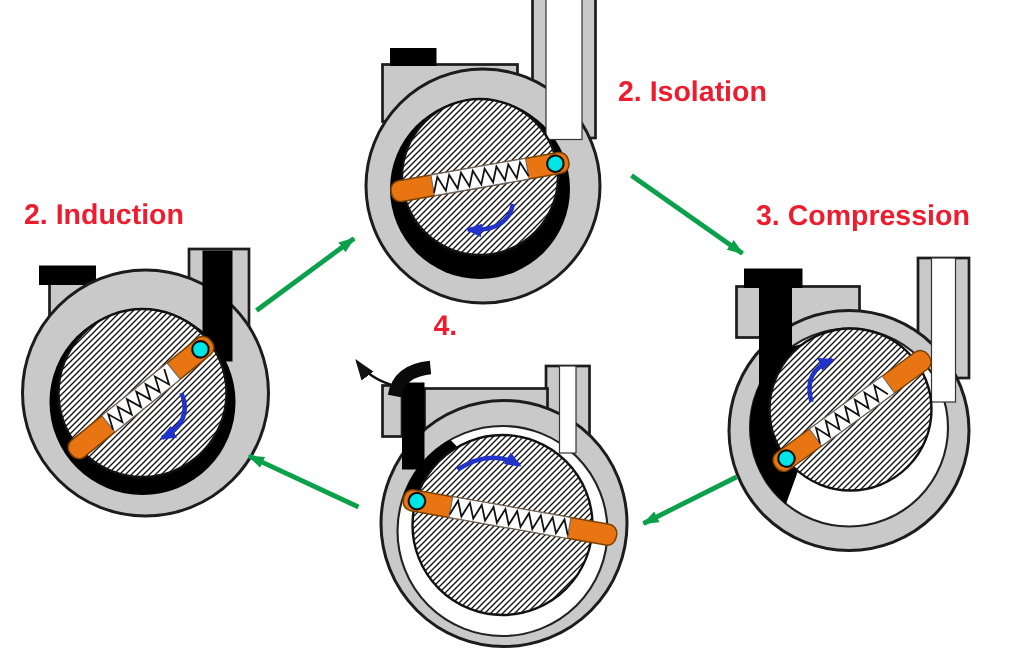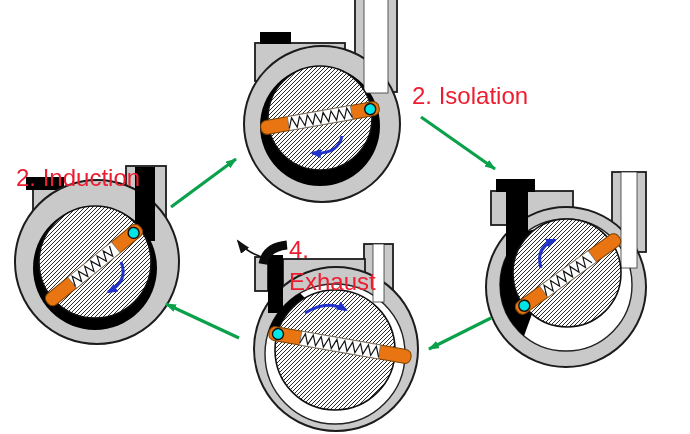--- a/index.html
+++ b/index.html
@@ -1,18 +1,18 @@
 <!DOCTYPE html>
 <html style="--label-red: #ed1c2e; --flow-arrow-green: #0aa14a; --vane-orange: #e87511; --vane-tip-cyan: #00e5e5; --rotation-arrow-blue: #2233cc; --casing-gray: #c9c9c9; --gas-black: #000000; --background: #ffffff;"><head>
 <meta charset="utf-8">
 <style>
   html,body{margin:0;padding:0;background:#fff;}
   #stage-diagram{position:relative;width:690px;height:434px;background:var(--background,#fff);overflow:hidden;font-family:"Liberation Sans",sans-serif;}
   #scene{position:absolute;left:0;top:0;}
-  .stage-label{position:absolute;font-weight:normal;font-size:24px;color:var(--label-red,#ed1c2e);white-space:nowrap;line-height:1.0;margin-top:32px;}
+  .stage-label{position:absolute;font-weight:bold;font-size:19px;color:var(--label-red,#ed1c2e);white-space:nowrap;line-height:1.0;}
   .stage-label .lbl-line{display:block;line-height:32px;}
   .metal{fill:var(--casing-gray,#c9c9c9);stroke:#1c1c1c;stroke-width:1.8;}
   .blackfill{fill:var(--gas-black,#000);stroke:none;}
   .whiteport{fill:#fff;stroke:#333;stroke-width:0.8;}
   .rotor{fill:url(#hatch);stroke:#111;stroke-width:1.6;}
   .bore-open{fill:#fff;stroke:#222;stroke-width:1.4;}
   .vane{fill:var(--vane-orange,#e87511);stroke:#7a4100;stroke-width:1;}
   .slot{fill:#fff;stroke:#666;stroke-width:0.7;}
   .spring{fill:none;stroke:#111;stroke-width:1.2;}
   .tip{fill:var(--vane-tip-cyan,#00e5e5);stroke:#111;stroke-width:1.4;}
@@ -119,18 +119,18 @@
   </g>
 
   <path class="flow-arrow" d="M171,207 L236,159"></path>
   <path class="flow-arrow" d="M421,117 L495,169"></path>
   <path class="flow-arrow" d="M491,318 L429,349"></path>
   <path class="flow-arrow" d="M239,338 L166,304"></path>
 </svg>
 
 <div class="stage-label" style="left:16px;top:134px;">2. Induction</div>
 <div class="stage-label" style="left:412px;top:52px;">2. Isolation</div>
+<div class="stage-label" style="left:504px;top:135px;">3. Compression</div>
 <div class="stage-label" style="left:289px;top:202px;">
   <span class="lbl-line">4.</span>
-  <span class="lbl-line">Exhaust</span>
 </div>
 
 </div>
 
 </body></html>

